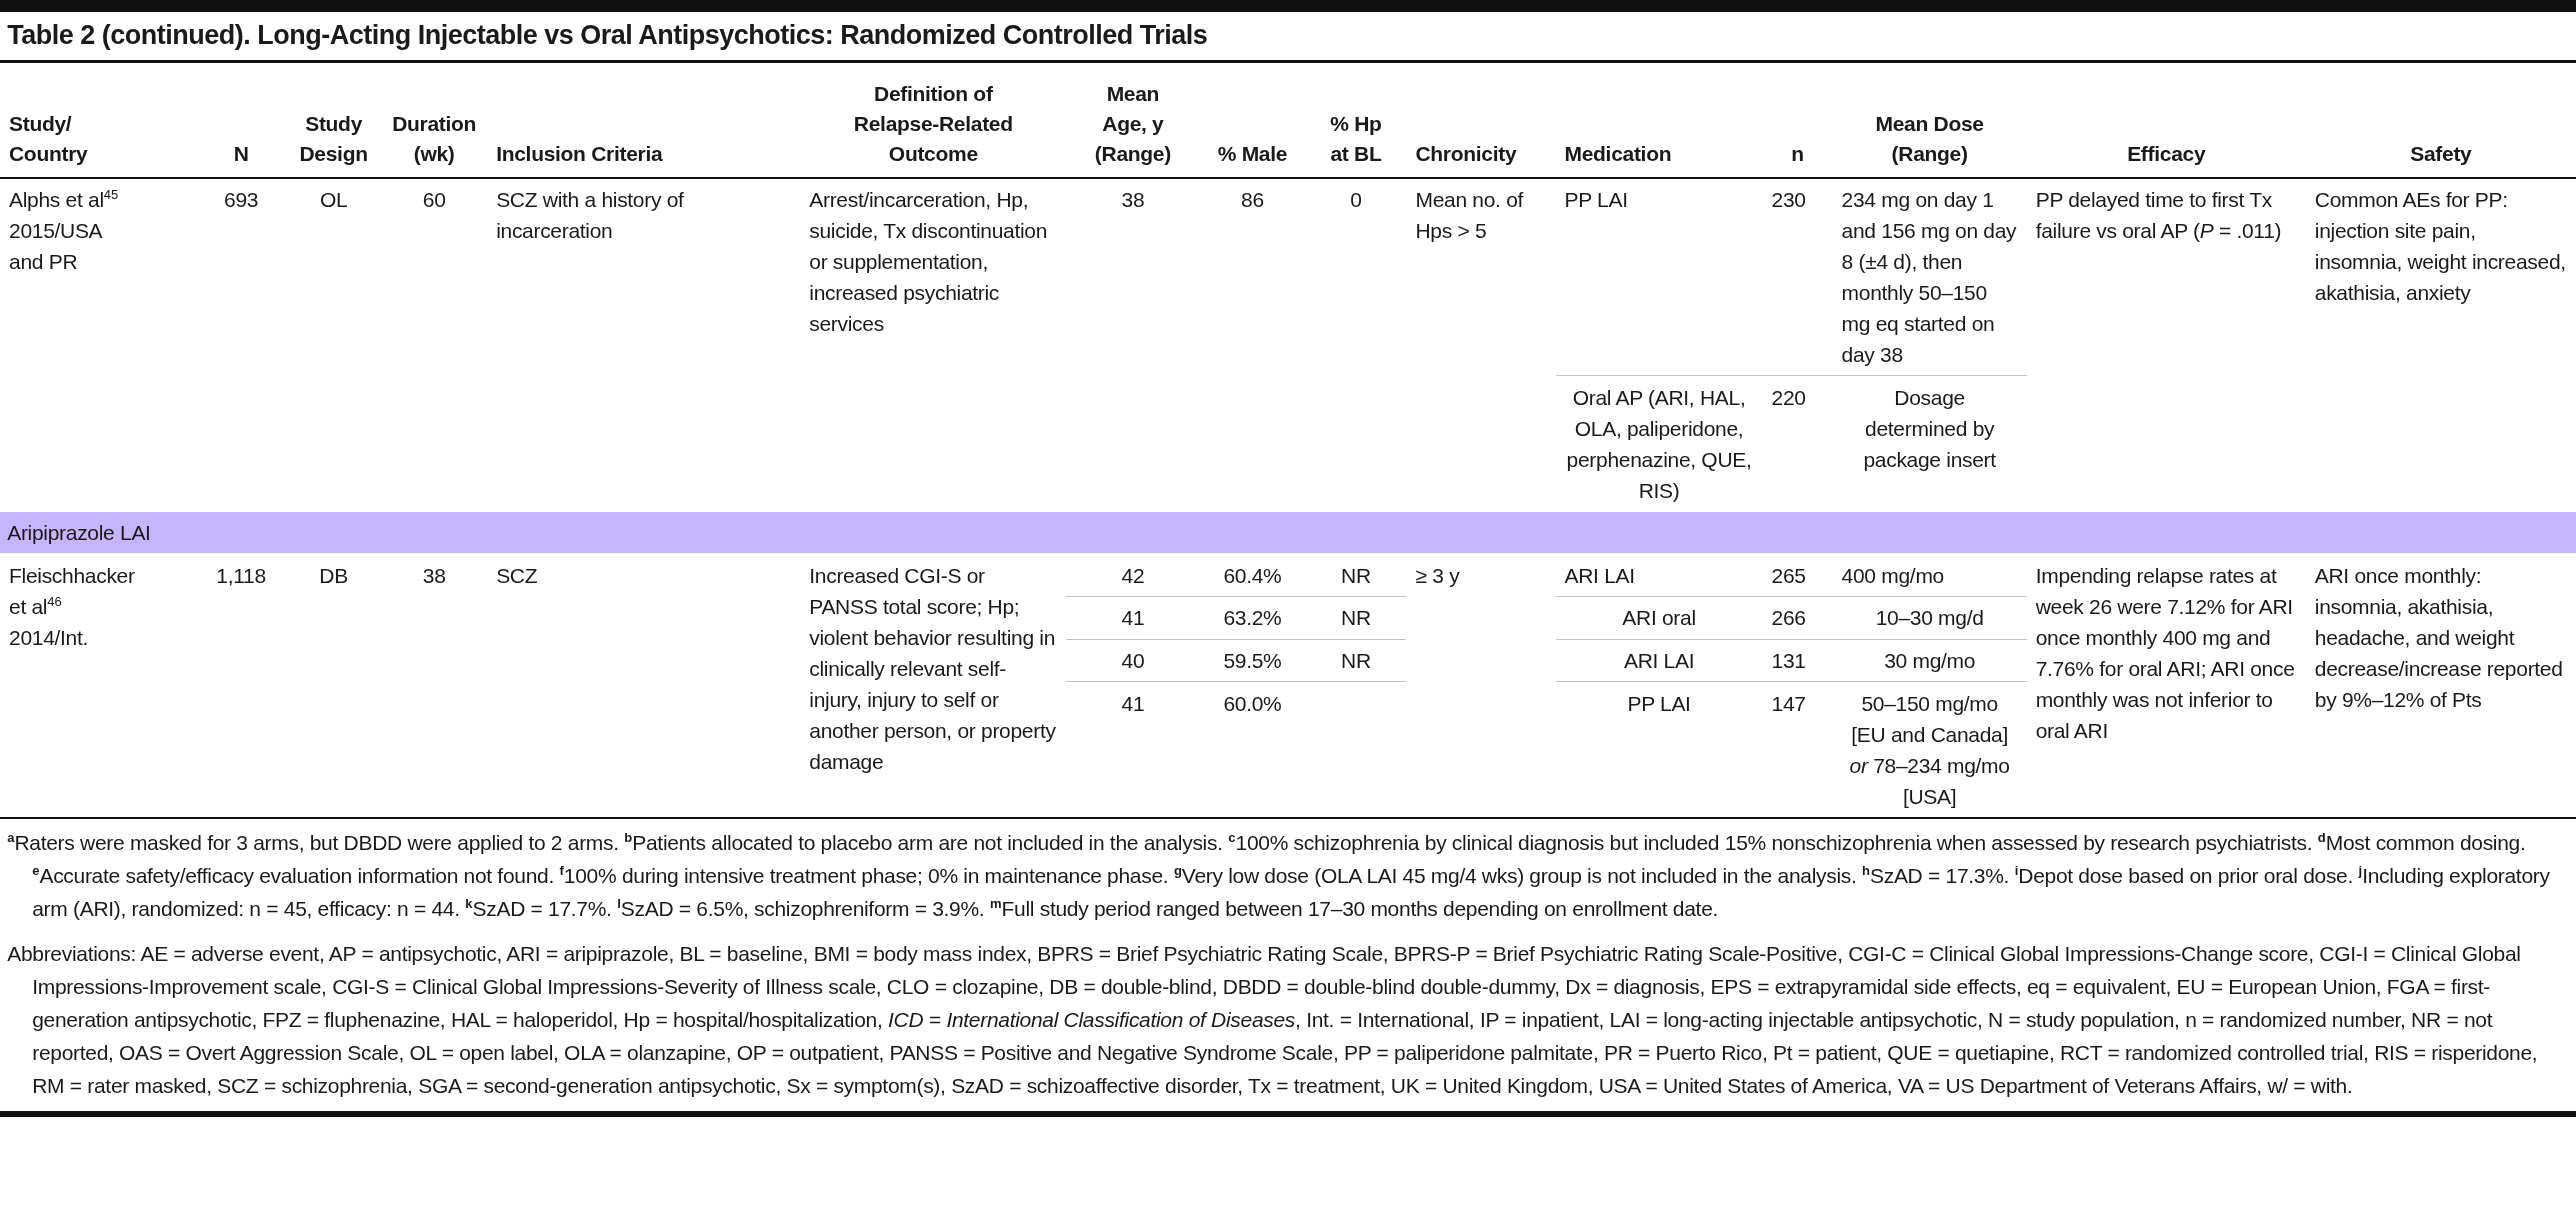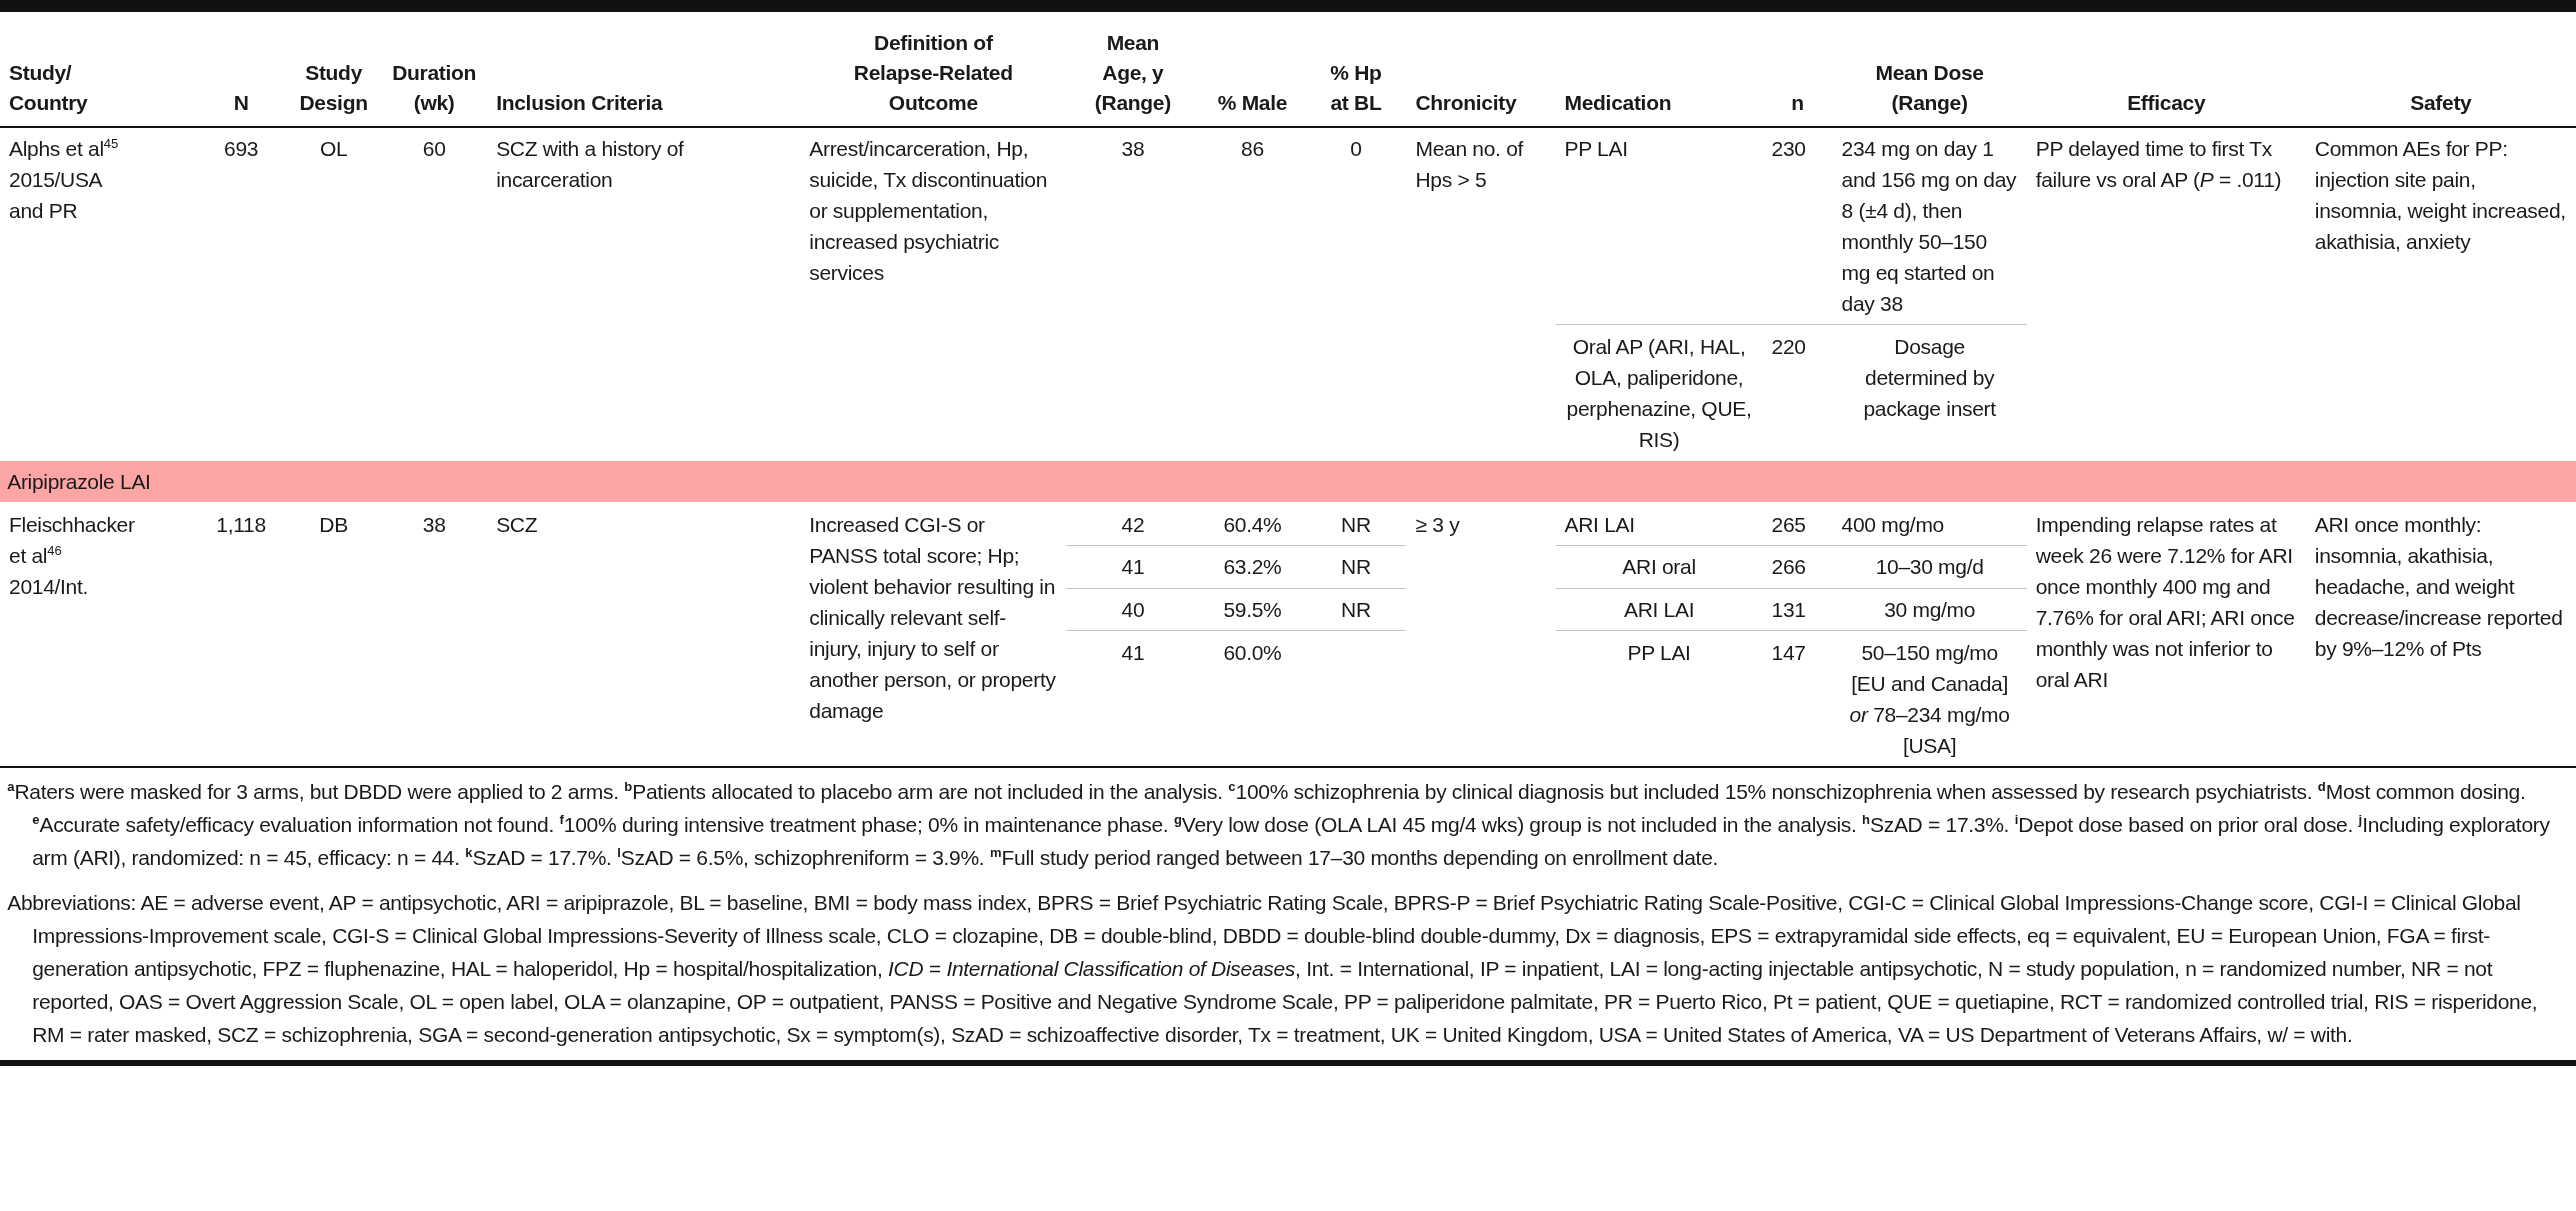--- a/index.html
+++ b/index.html
@@ -39,21 +39,21 @@
   }
   table.rct td{
     vertical-align:top;
     padding:5.4px 9px 5.4px 9px;
   }
   table.rct th.c, table.rct td.c{text-align:center;}
   table.rct th.r, table.rct td.r{text-align:left;}
   td.study, td.pre{white-space:pre-line;margin-top:48px;}
   td.first, th.first{padding-left:7.2px;}
   tr.section-row td{
-    background:#fca5a5;
+    background:#c4b5fd;
     padding:4.5px 9px 5.4px 7.2px;
     border-top:1.8px solid #fff;
     border-bottom:1.8px solid #fff;
   }
   td.sep{border-top:1.8px solid #c3c3c3;text-align:center;}
   sup{font-size:0.62em;line-height:0;vertical-align:super;letter-spacing:0;}
   .notes{
     border-top:2.7px solid #111;
     padding:7.2px 12.6px 9px 7.2px;
     font-size:21px;
@@ -67,20 +67,21 @@
   .notes p.abbr{margin-top:12px;}
   .notes sup{font-weight:bold;}
 </style>
 </head>
 <body>
 
 <div class="page">
 
   <div class="top-bar"></div>
 
+  <div class="title-row">Table 2 (continued). Long-Acting Injectable vs Oral Antipsychotics: Randomized Controlled Trials</div>
 
   <table class="rct">
     <colgroup>
       <col style="width:196px">
         <col style="width:90px">
         <col style="width:95px">
         <col style="width:106px">
       <col style="width:313px">
         <col style="width:266px">
         <col style="width:133px">

